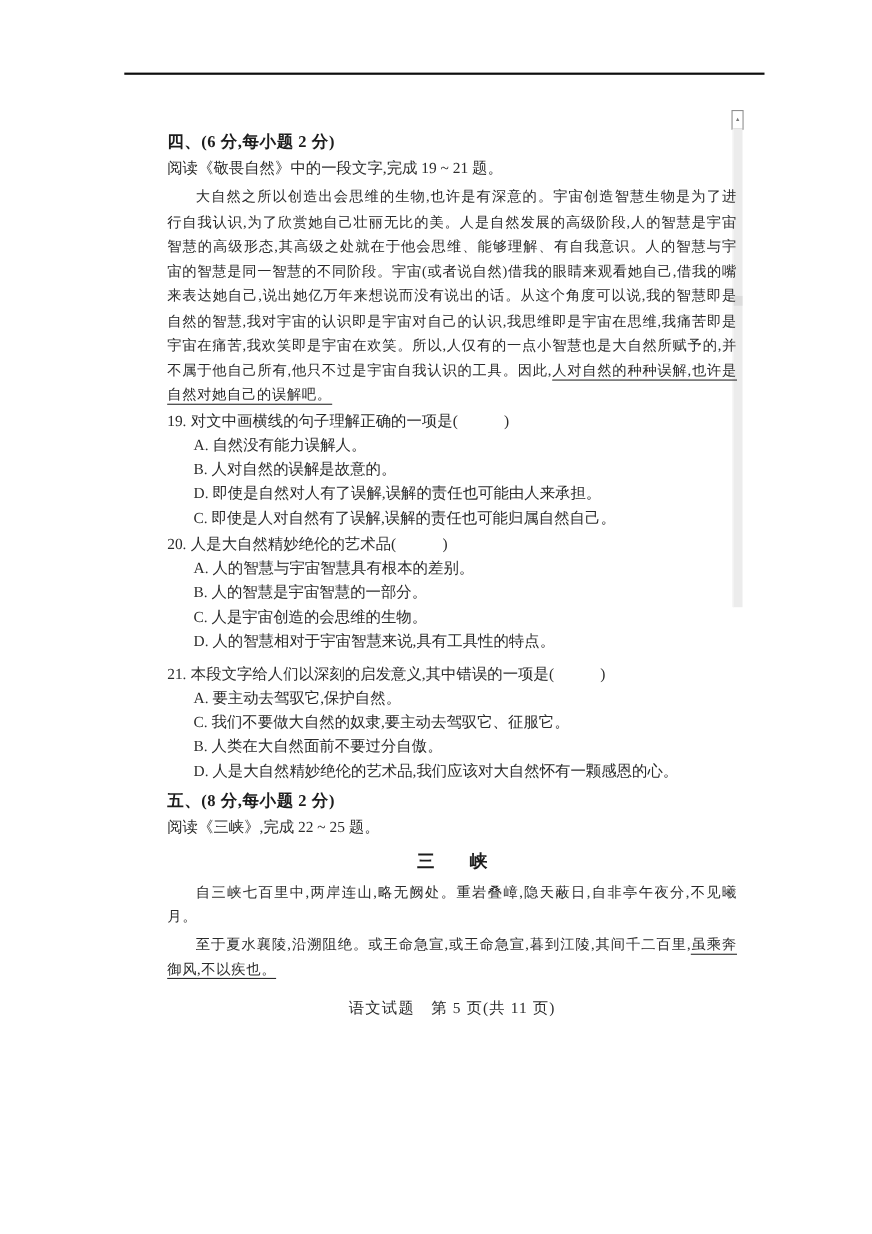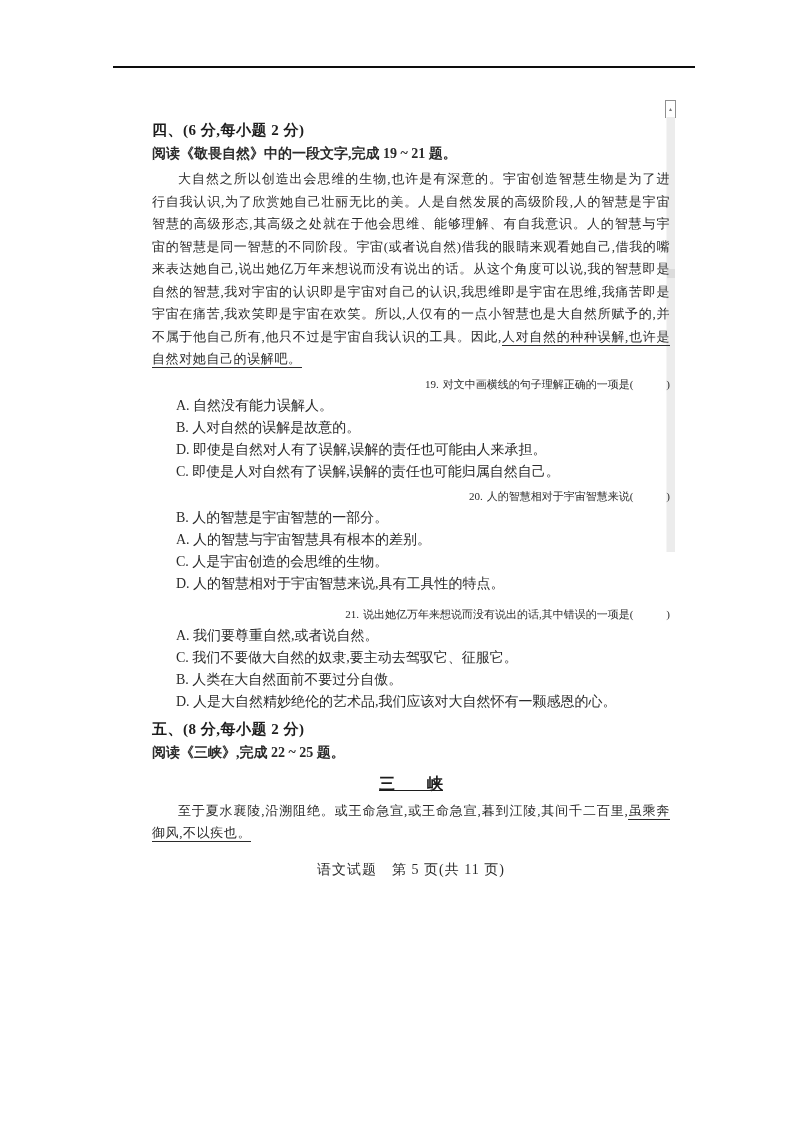--- a/index.html
+++ b/index.html
@@ -47,45 +47,44 @@
     font-size: 14px;
     line-height: 22px;
   }
   .sec-heading {
     font-weight: bold;
     font-size: 15px;
     line-height: 24px;
     color: #1c1c1c;
     letter-spacing: 0.5px;
   }
-  .intro { font-size: 14px; line-height: 24px; font-weight: bold; }
+  .intro { font-size: 14px; line-height: 24px; }
   .passage {
     margin: 2px 0 0 0;
     font-size: 13px;
     line-height: 22.5px;
     text-align: justify;
     text-indent: 2em;
     letter-spacing: 0.6px;
   }
   .underlined { border-bottom: 1.5px solid #2b2b2b; padding-bottom: 1px; }
   .question { margin-top: 2px; }
-  .q-stem { font-size: 11px; line-height: 22px; text-align: right; }
+  .q-stem { font-size: 14px; line-height: 22px; }
   .q-num { margin-right: 4px; }
   .q-options { padding-left: 24px; }
   .q-option { font-size: 14px; line-height: 22px; }
   .q21 { margin-top: 8px; }
   .sec5 { margin-top: 4px; }
   .essay-title {
     text-align: center;
     font-weight: bold;
     font-size: 16px;
     line-height: 26px;
     margin-top: 6px;
     color: #1c1c1c;
-    text-decoration: underline;
   }
   .essay-author {
     text-align: center;
     font-size: 14px;
     line-height: 24px;
     margin-top: 2px;
   }
   .essay-par {
     margin: 3px 0 0 0;
     font-size: 13px;
@@ -129,43 +128,44 @@
       <div class="q-stem"><span class="q-num">19.</span><span>对文中画横线的句子理解正确的一项是(　　　)</span></div>
       <div class="q-options">
         <div class="q-option">A. 自然没有能力误解人。</div>
         <div class="q-option">B. 人对自然的误解是故意的。</div>
         <div class="q-option">D. 即使是自然对人有了误解,误解的责任也可能由人来承担。</div>
         <div class="q-option">C. 即使是人对自然有了误解,误解的责任也可能归属自然自己。</div>
       </div>
     </div>
 
     <div class="question">
-      <div class="q-stem"><span class="q-num">20.</span><span>人的智慧相对于宇宙智慧来说(　　　)</span></div>
+      <div class="q-stem"><span class="q-num">20.</span><span>人是大自然精妙绝伦的艺术品(　　　)</span></div>
       <div class="q-options">
+        <div class="q-option">A. 人的智慧与宇宙智慧具有根本的差别。</div>
         <div class="q-option">B. 人的智慧是宇宙智慧的一部分。</div>
-        <div class="q-option">A. 人的智慧与宇宙智慧具有根本的差别。</div>
         <div class="q-option">C. 人是宇宙创造的会思维的生物。</div>
         <div class="q-option">D. 人的智慧相对于宇宙智慧来说,具有工具性的特点。</div>
       </div>
     </div>
 
     <div class="question q21">
-      <div class="q-stem"><span class="q-num">21.</span><span>说出她亿万年来想说而没有说出的话,其中错误的一项是(　　　)</span></div>
+      <div class="q-stem"><span class="q-num">21.</span><span>本段文字给人们以深刻的启发意义,其中错误的一项是(　　　)</span></div>
       <div class="q-options">
-        <div class="q-option">A. 我们要尊重自然,或者说自然。</div>
+        <div class="q-option">A. 要主动去驾驭它,保护自然。</div>
         <div class="q-option">C. 我们不要做大自然的奴隶,要主动去驾驭它、征服它。</div>
         <div class="q-option">B. 人类在大自然面前不要过分自傲。</div>
         <div class="q-option">D. 人是大自然精妙绝伦的艺术品,我们应该对大自然怀有一颗感恩的心。</div>
       </div>
     </div>
 
     <div class="sec-heading sec5">五、(8 分,每小题 2 分)</div>
     <div class="intro">阅读《三峡》,完成 22 ~ 25 题。</div>
 
     <div class="essay-title">三　　峡</div>
 
+    <p class="essay-par">自三峡七百里中,两岸连山,略无阙处。重岩叠嶂,隐天蔽日,自非亭午夜分,不见曦月。</p>
     <p class="essay-par"><span>至于夏水襄陵,沿溯阻绝。或王命急宣,或王命急宣,暮到江陵,其间千二百里,</span><span class="underlined">虽乘奔御风,不以疾也。</span></p>
 
     <div class="page-footer">语文试题　第 5 页(共 11 页)</div>
 
   </div>
 
 </div>
 
 </body></html>

